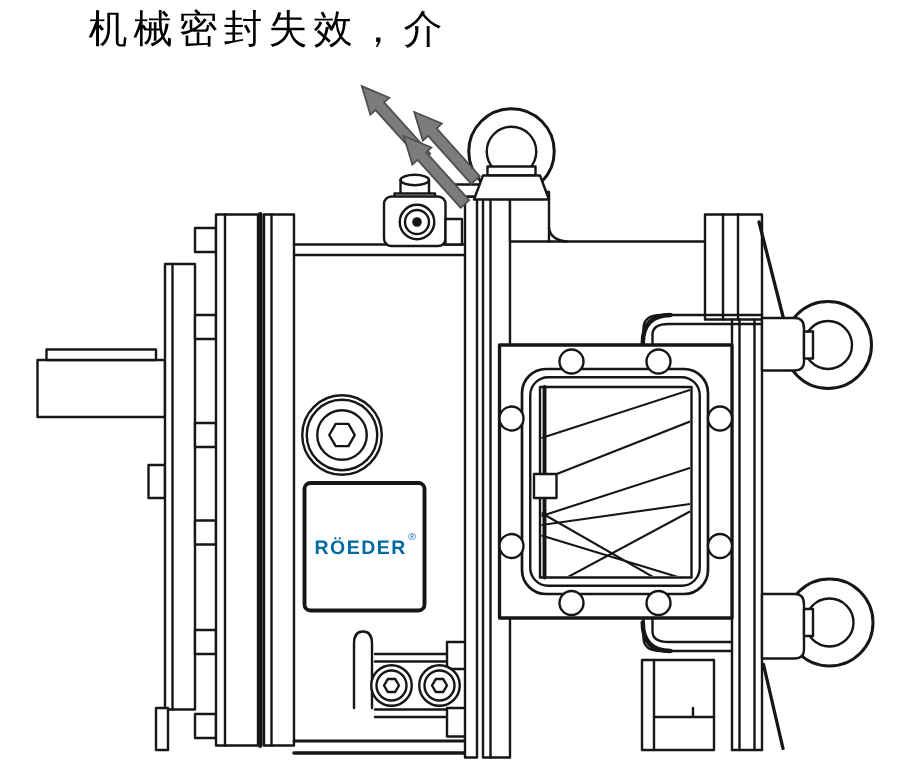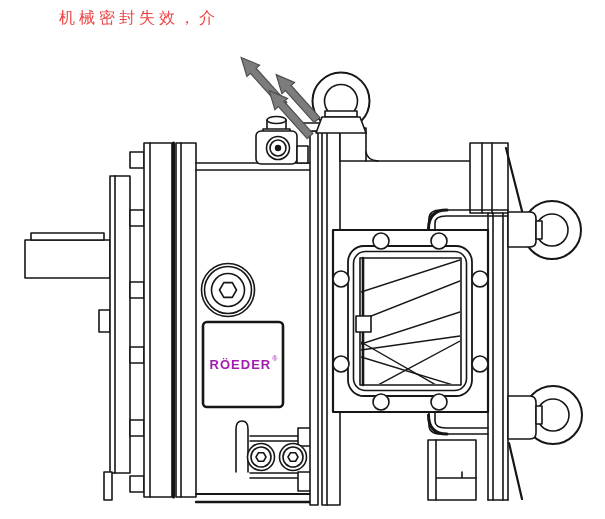--- a/index.html
+++ b/index.html
@@ -1,22 +1,22 @@
 <!DOCTYPE html>
 <html><head>
 <meta charset="utf-8">
 <style>
   html,body{margin:0;padding:0;background:#fff;}
   #stage{position:relative;width:605px;height:519px;background:#fff;overflow:hidden;
          font-family:"Liberation Sans",sans-serif;}
-  #annotation{position:absolute;left:59px;top:6px;color:#ef4444;
-      font-family:Liberation Mono, monospace;
-      font-size:16px;line-height:27px;letter-spacing:4px;white-space:nowrap;}
+  #annotation{position:absolute;left:59px;top:6px;color:#000000;
+      font-family:Liberation Serif, serif;
+      font-size:26px;line-height:27px;letter-spacing:4px;white-space:nowrap;}
   #brandplate{position:absolute;left:203px;top:322px;width:80px;height:85px;
-      display:flex;align-items:center;justify-content:center;color:#a21caf;}
+      display:flex;align-items:center;justify-content:center;color:#0369a1;}
   #brandplate .brand{font-weight:bold;font-size:13px;letter-spacing:1px;
       font-family:"Liberation Sans","DejaVu Sans",sans-serif;}
   #brandplate .reg{font-size:7px;vertical-align:super;position:relative;top:-6px;left:1px;}
   svg{position:absolute;left:0;top:0;}
 </style>
 </head>
 <body>
 
 <div id="stage">
 

